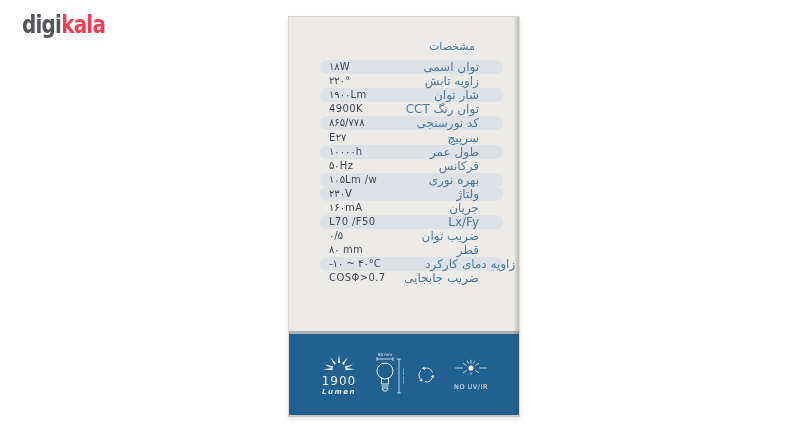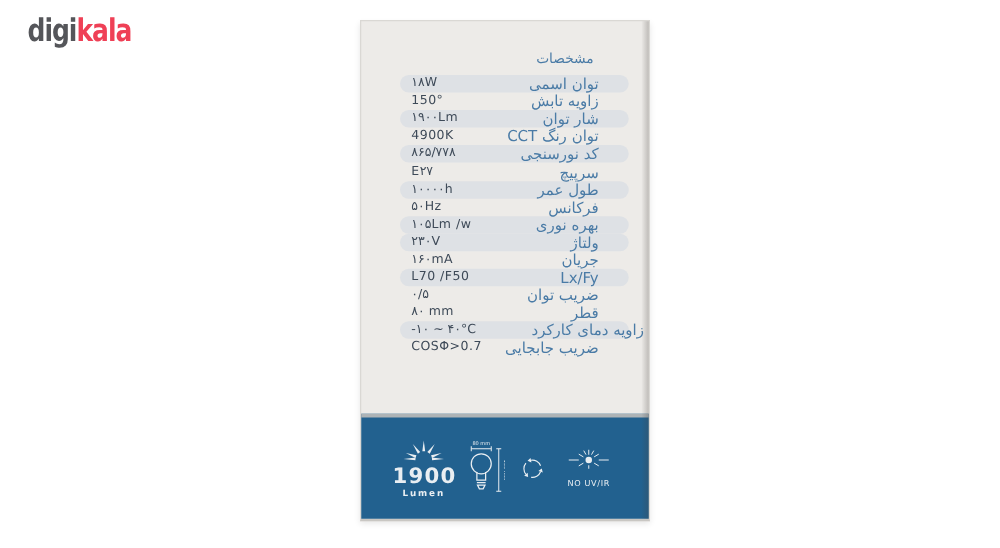--- a/index.html
+++ b/index.html
@@ -46,43 +46,43 @@
     position:absolute;left:0;right:0;bottom:0;height:84px;box-sizing:border-box;
     background:var(--band-blue,#21608e);
     border-top:3px solid #adb3b6;
     display:flex;align-items:center;justify-content:center;gap:10px;
   }
   .band svg .st{stroke:var(--band-ink,#e9eef2);fill:none;stroke-width:1;}
   .band svg .st-thin{stroke:var(--band-ink,#e9eef2);fill:none;stroke-width:.8;}
   .band svg .fl{fill:var(--band-ink,#e9eef2);}
   .band svg text{fill:var(--band-ink,#e9eef2);font-family:"DejaVu Sans",sans-serif;}
   .lumen{width:50px;text-align:center;}
-  .lumen-num{font-size:17px;font-weight:bold;color:var(--band-ink,#e9eef2);letter-spacing:1px;line-height:1;}
-  .lumen-unit{font-size:7px;font-weight:bold;color:var(--band-ink,#e9eef2);letter-spacing:1.5px;margin-top:1px;}
+  .lumen-num{font-size:12px;font-weight:normal;color:var(--band-ink,#e9eef2);letter-spacing:1px;line-height:1;}
+  .lumen-unit{font-size:7px;font-weight:bold;color:var(--band-ink,#e9eef2);letter-spacing:1.5px;margin-top:1px;font-style:italic;}
   .nouv{width:46px;text-align:center;}
   .nouv-label{font-size:6.5px;color:var(--band-ink,#e9eef2);letter-spacing:.5px;margin-top:1px;white-space:nowrap;}
 </style>
 </head>
 <body style="--page-bg: #ffffff; --box-bg: #edebe8; --row-shade: #dee1e5; --label-blue: #4a7ba6; --value-dark: #3e4a58; --band-blue: #22618f; --band-ink: #e9eef2; --logo-gray: #55565a; --logo-red: #ef4056;">
 
 <div class="logo">
   <span class="digi">digi</span><span class="kala">kala</span>
 </div>
 
 <div class="box">
   <div class="box-title" dir="rtl">مشخصات</div>
 
   <div class="specs" id="specs-table">
   <div class="row shaded">
     <span class="val" dir="ltr">۱۸W</span>
     <span class="lbl" dir="rtl">توان اسمی</span>
   </div>
 
   <div class="row">
-    <span class="val" dir="ltr">150°</span>
+    <span class="val" dir="ltr">۲۲۰°</span>
     <span class="lbl" dir="rtl">زاویه تابش</span>
   </div>
 
   <div class="row shaded">
     <span class="val" dir="ltr">۱۹۰۰Lm</span>
     <span class="lbl" dir="rtl">شار توان</span>
   </div>
 
   <div class="row">
     <span class="val" dir="ltr">4900K</span>

